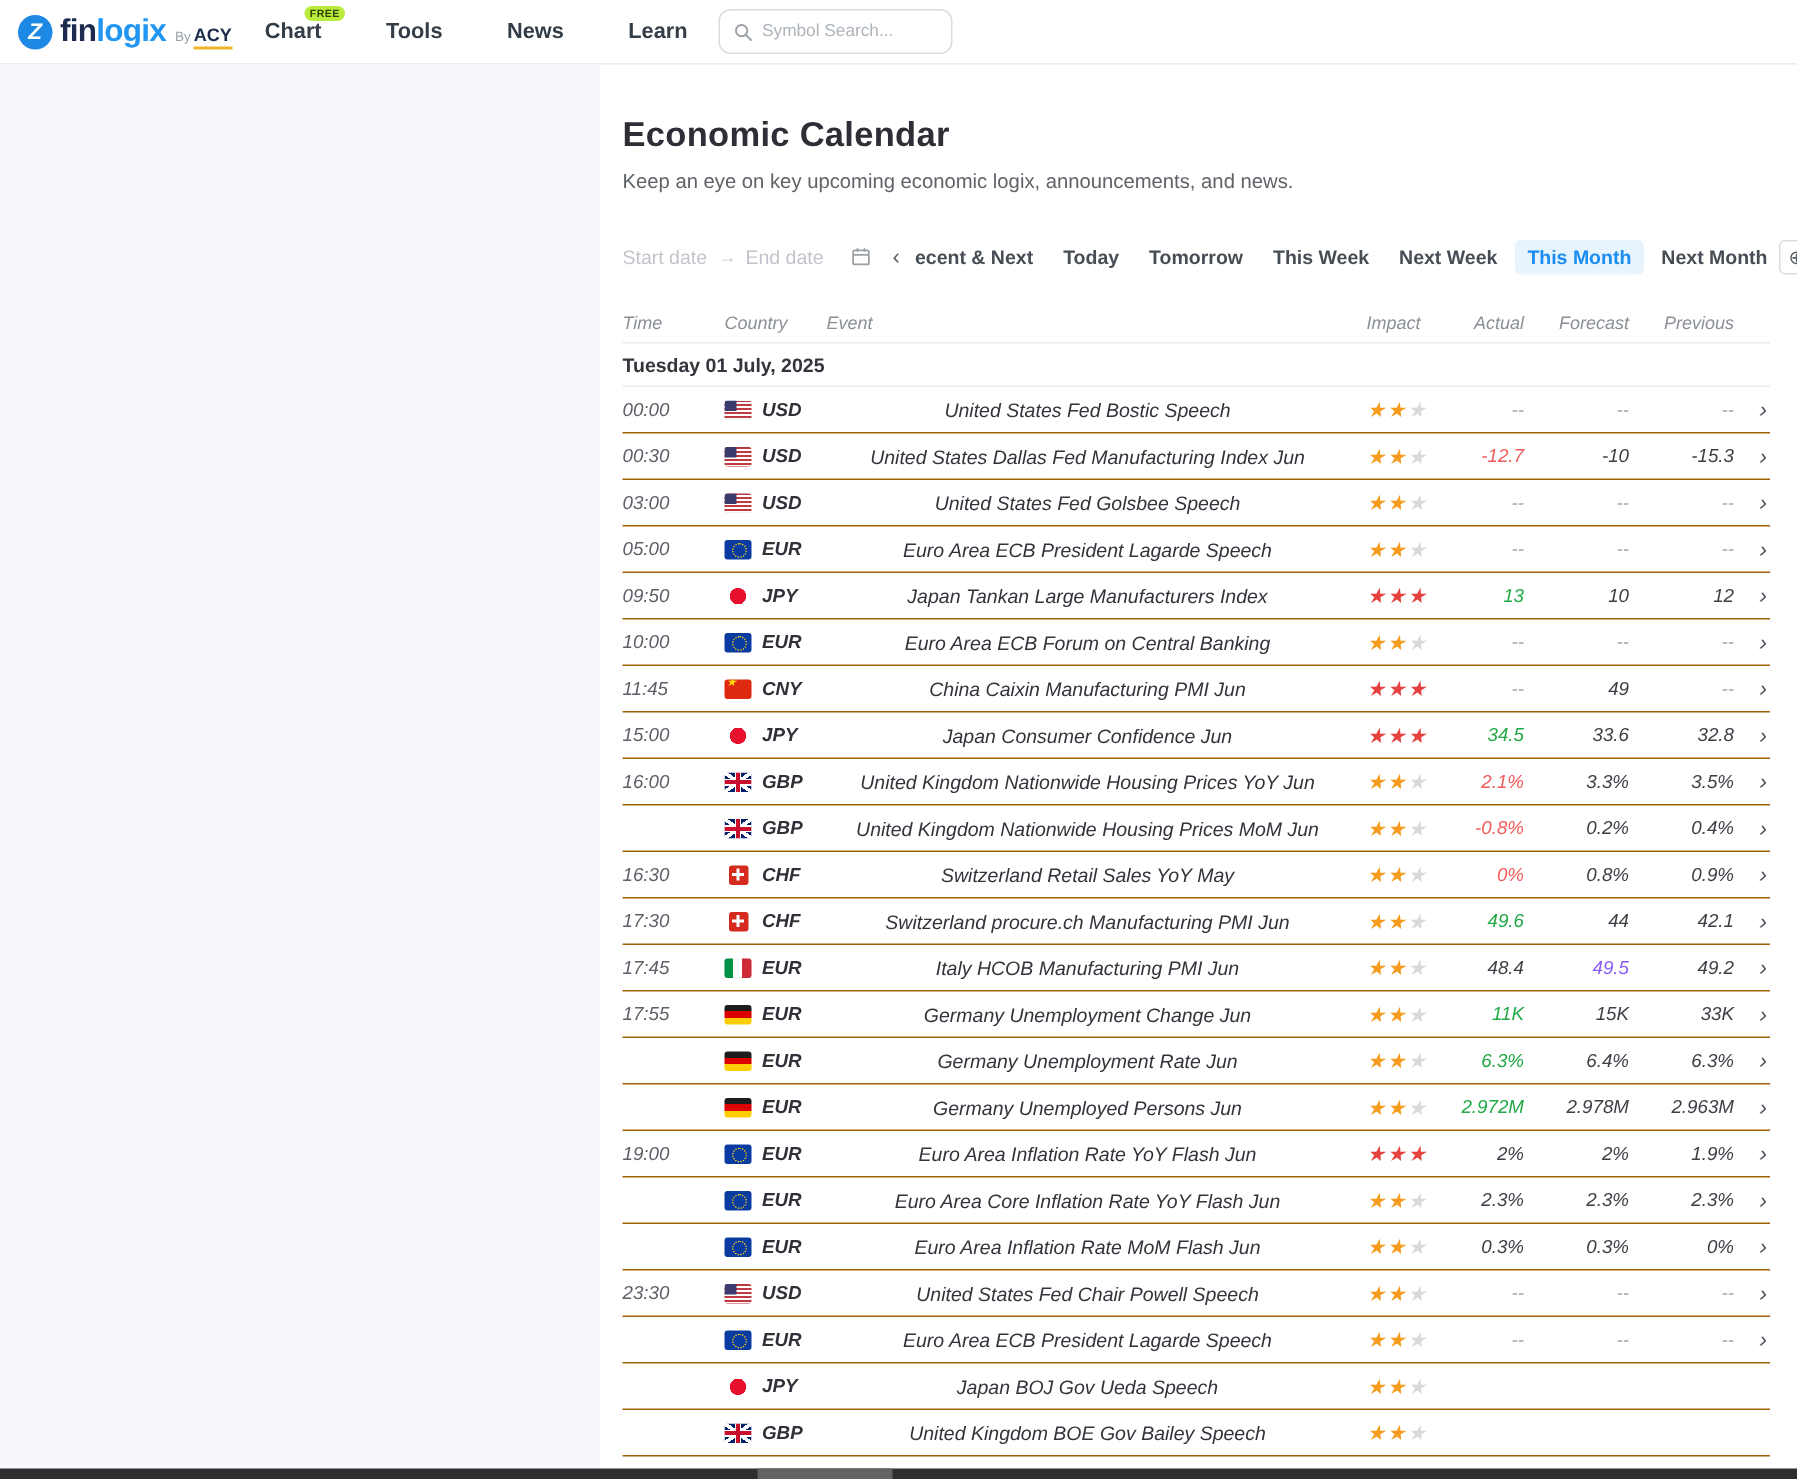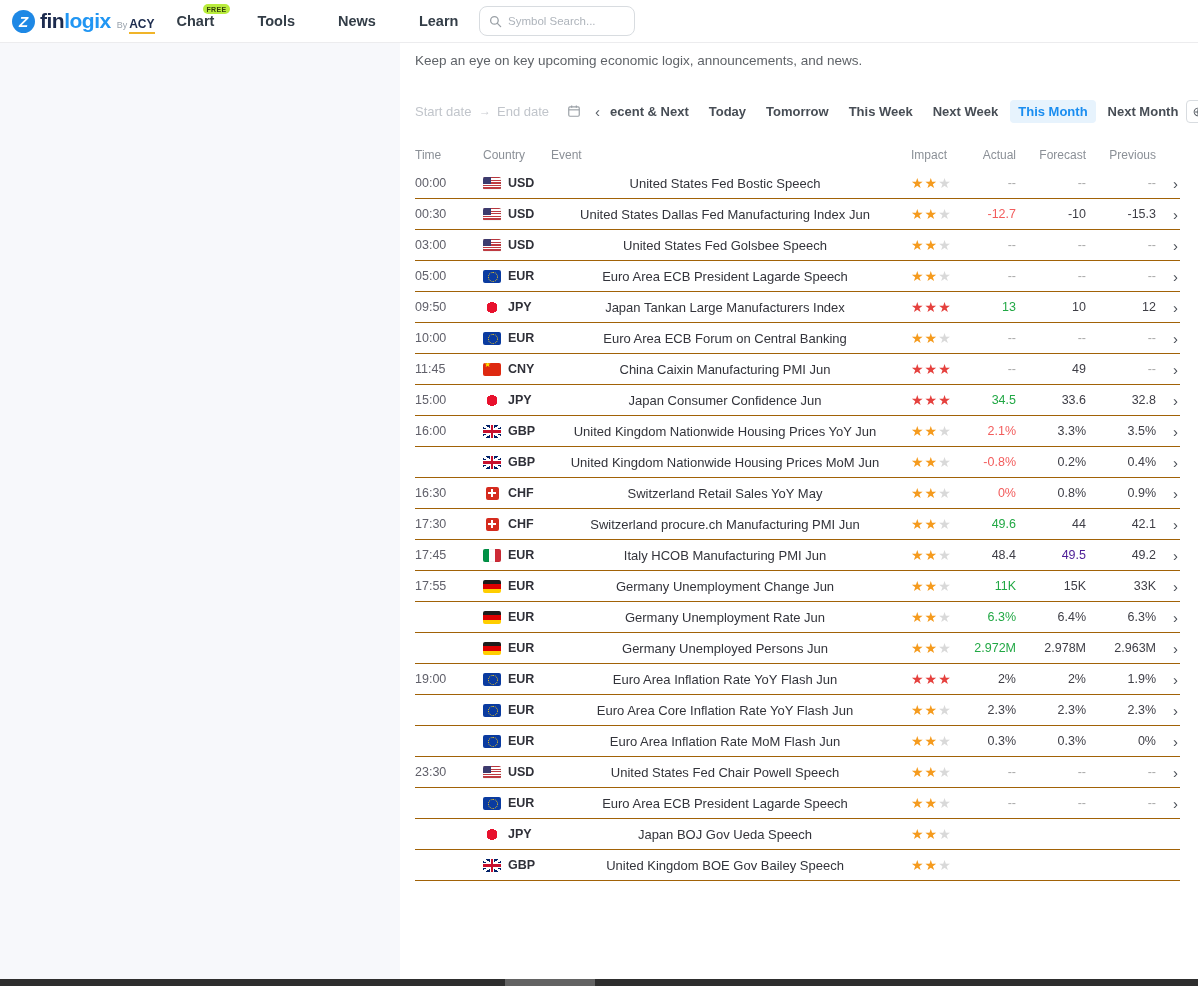--- a/index.html
+++ b/index.html
@@ -49,21 +49,21 @@
   .scroll-left { color:#5a6068; font-size:15px; margin-right:-2px; cursor:pointer; }
   .quick-btn { border:none; background:transparent; font-size:13px; font-weight:600; color:#474d55;
     padding:4px 8px; border-radius:4px; cursor:pointer; white-space:nowrap; font-family:inherit; }
   .quick-btn.active { background:#e7f3fd; color:#1a8df0; }
   .iconbtns { margin-left:auto; display:flex; gap:7px; }
   .icon-btn { width:23px; height:23px; border:1px solid #d8dce0; border-radius:4px; background:#fff;
     display:flex; align-items:center; justify-content:center; cursor:pointer; color:#555b62;
     font-size:13px; padding:0; }
 
   
-  .grid { display:grid; grid-template-columns:68px 68px 1fr 62px 55px 70px 70px 24px; align-items:center; }
+  .grid { display:grid; grid-template-columns:68px 68px 1fr 62px 55px 70px 70px 24px; align-items:center;font-style:italic; }
   .thead { margin-top:18px; height:26px; color:#8b9097; font-size:12px; }
   .th-impact { padding-left:12px; }
   .th-right { text-align:right; }
   .dategroup { height:30px; line-height:30px; font-size:13px; font-weight:700; color:#33343c;
     border-top:1px solid #ececee; border-bottom:1px solid #ececee; }
   .row { height:31px; border-bottom:1px solid #a16207; font-size:12.5px; cursor:pointer; }
   .cell-time { color:#60606a; }
   .cell-country { display:flex; align-items:center; gap:7px; }
   .code { font-weight:600; color:#2f3038; font-size:12.5px; }
   .cell-event { color:#33343b; font-weight:500; font-size:13px; white-space:nowrap; overflow:hidden;text-align:center; }
@@ -124,20 +124,21 @@
     <svg width="13" height="13" viewBox="0 0 24 24">
       <circle cx="10" cy="10" r="7" fill="none" stroke="#9aa0a6" stroke-width="2.4"></circle>
       <line x1="15.5" y1="15.5" x2="21.5" y2="21.5" stroke="#9aa0a6" stroke-width="2.4" stroke-linecap="round"></line>
     </svg>
     <input readonly="" placeholder="Symbol Search..." style="">
   </div>
 </div>
 
 <div class="page">
   <div class="content">
+    <h1>Economic Calendar</h1>
     <p class="subtitle">Keep an eye on key upcoming economic logix, announcements, and news.</p>
 
     <div class="filterbar">
       <input class="date-input" readonly="" placeholder="Start date" style="">
       <span class="arrow">→</span>
       <input class="date-input" readonly="" placeholder="End date" style="">
       <span class="cal-icon">
         <svg width="14" height="14" viewBox="0 0 24 24" fill="none" stroke="#9aa0a6" stroke-width="2">
           <rect x="3" y="5" width="18" height="16" rx="2"></rect>
           <line x1="3" y1="10" x2="21" y2="10"></line>
@@ -166,20 +167,21 @@
     <div class="thead grid" id="thead">
         <div>Time</div>
         <div>Country</div>
         <div>Event</div>
         <div class="th-impact">Impact</div>
         <div class="th-right">Actual</div>
         <div class="th-right">Forecast</div>
         <div class="th-right">Previous</div>
         <div></div>
       </div>
+    <div class="dategroup">Tuesday 01 July, 2025</div>
     <div id="rows">
         <div class="row grid">
           <div class="cell-time">00:00</div>
           <div class="cell-country">
             <span class="flag us"></span>
             <span class="code">USD</span>
           </div>
           <div class="cell-event">United States Fed Bostic Speech</div>
           <div class="cell-impact"><span class="star" style="color: rgb(245, 155, 30);">★</span><span class="star" style="color: rgb(245, 155, 30);">★</span><span class="star" style="color: rgb(217, 217, 217);">★</span></div>
           <div class="cell-num" style="color: rgb(169, 169, 169);">--</div>
@@ -332,21 +334,21 @@
         </div>
         <div class="row grid">
           <div class="cell-time">17:45</div>
           <div class="cell-country">
             <span class="flag it"></span>
             <span class="code">EUR</span>
           </div>
           <div class="cell-event">Italy HCOB Manufacturing PMI Jun</div>
           <div class="cell-impact"><span class="star" style="color: rgb(245, 155, 30);">★</span><span class="star" style="color: rgb(245, 155, 30);">★</span><span class="star" style="color: rgb(217, 217, 217);">★</span></div>
           <div class="cell-num" style="color: rgb(62, 62, 70);">48.4</div>
-          <div class="cell-num" style="color: #4c1d95;">49.5</div>
+          <div class="cell-num" style="color: #8b5cf6;">49.5</div>
           <div class="cell-num" style="color: rgb(62, 62, 70);">49.2</div>
           <div class="cell-chevron">›</div>
         </div>
         <div class="row grid">
           <div class="cell-time">17:55</div>
           <div class="cell-country">
             <span class="flag de"></span>
             <span class="code">EUR</span>
           </div>
           <div class="cell-event">Germany Unemployment Change Jun</div>

